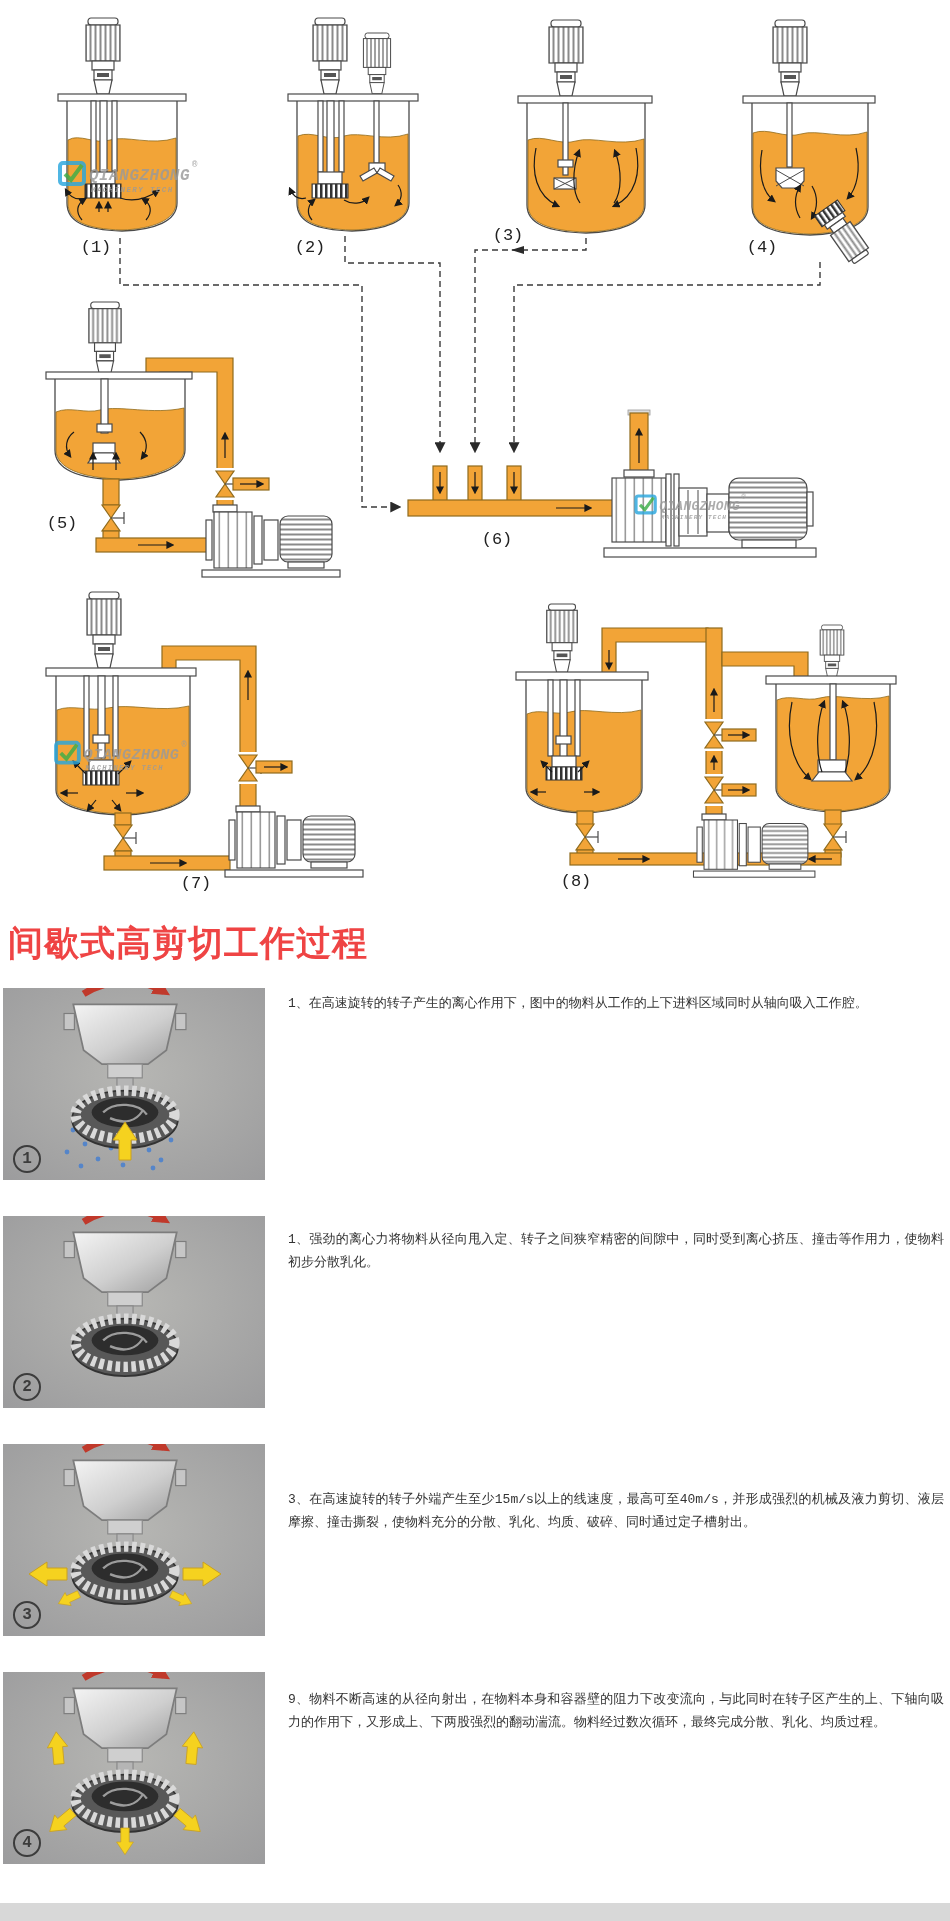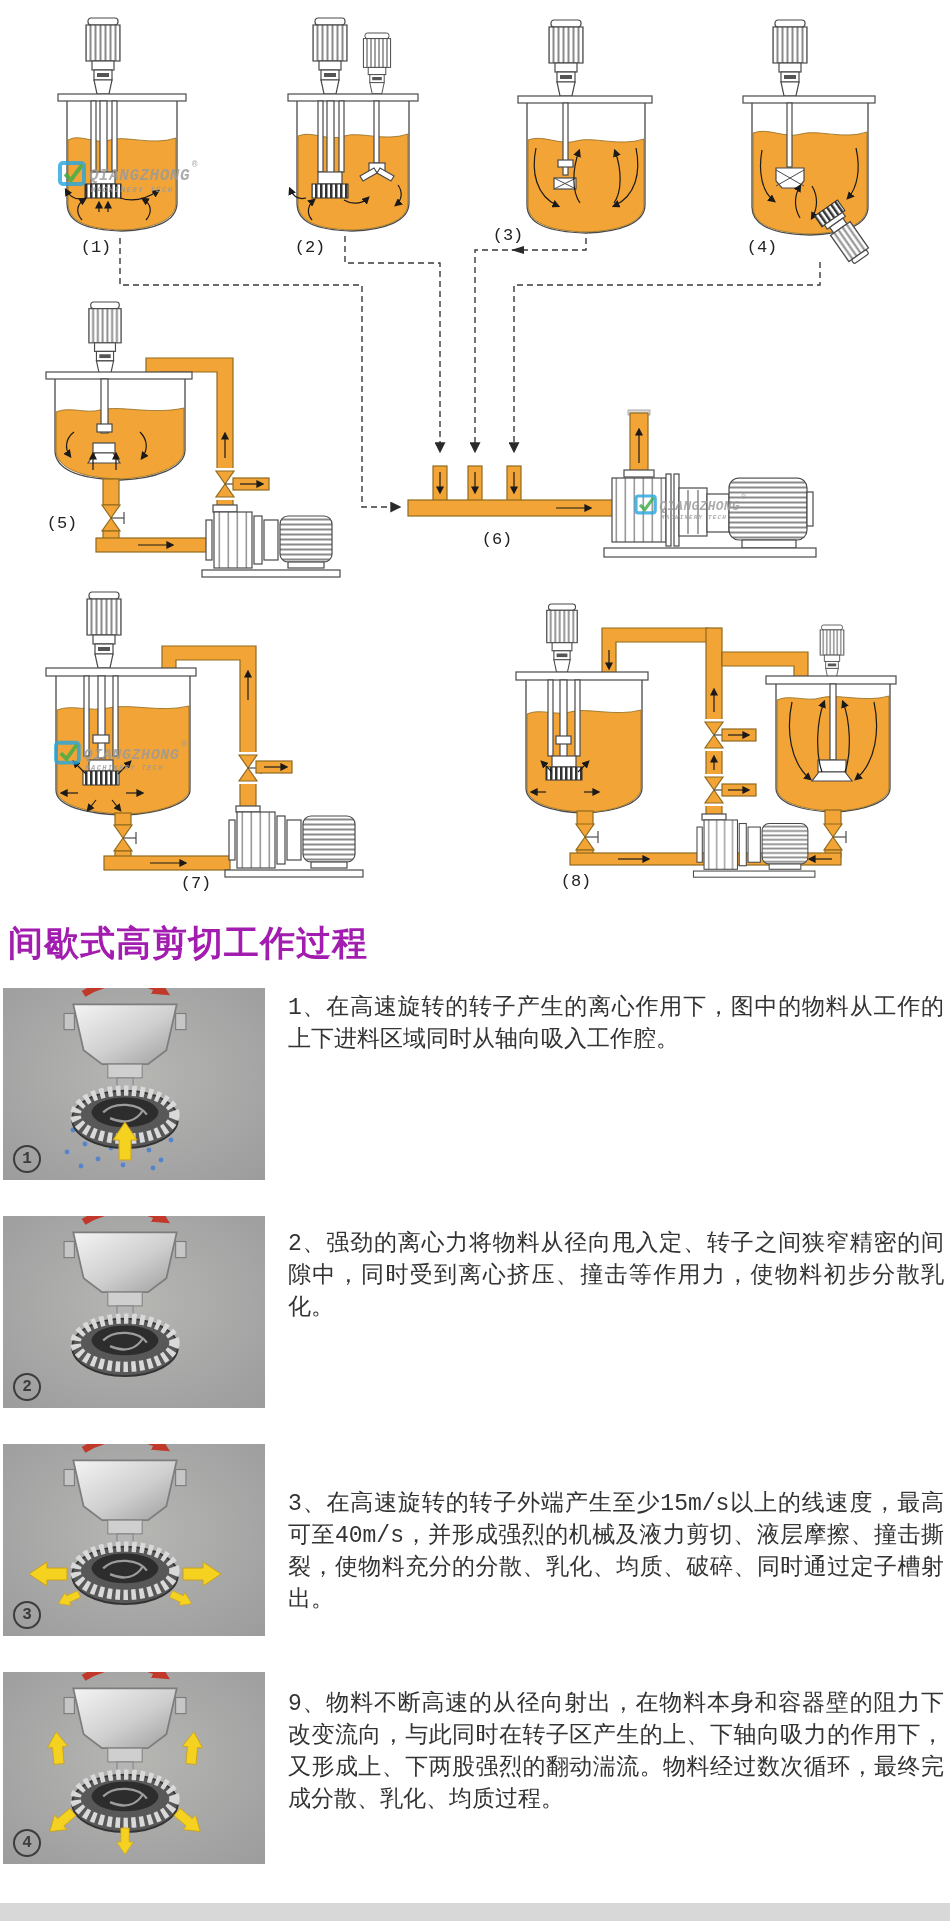--- a/index.html
+++ b/index.html
@@ -11,27 +11,27 @@
   .pipe{fill:#F2A437;stroke:#8F6B1D;stroke-width:1.2;}
   .liquid{fill:#F2A437;stroke:#8F6B1D;stroke-width:0.8;}
   .flow{fill:none;stroke:#1a1a1a;stroke-width:1.2;}
   .dashroute{fill:none;stroke:#3a3a3a;stroke-width:1.4;stroke-dasharray:6 4;}
   .gap{fill:#fff;stroke:none;}
   .lbl{font-size:17px;fill:#222;text-anchor:middle;}
   .logo-name{font-size:16px;font-weight:bold;font-style:italic;fill:#9a9a9a;letter-spacing:.5px;}
   .logo-sub{font-size:7.5px;font-weight:bold;font-style:italic;fill:#9a9a9a;letter-spacing:1.4px;}
   .logo-reg{font-size:9px;fill:#9a9a9a;}
   .page-title{position:absolute;top:920px;left:8px;margin:0;font-size:35px;font-weight:bold;
-              color:#a21caf;letter-spacing:1px;}
+              color:#ef4444;letter-spacing:1px;}
   .panel{position:absolute;left:3px;width:262px;height:192px;}
   .panel svg{display:block;}
   .badge{position:absolute;left:10px;bottom:7px;width:24px;height:24px;border:2px solid #3c3c3c;
          border-radius:50%;color:#3c3c3c;font-size:16px;font-weight:bold;display:flex;
          align-items:center;justify-content:center;}
-  .step-text{position:absolute;left:288px;width:656px;font-size:23px;line-height:32px;color:#333;
+  .step-text{position:absolute;left:288px;width:656px;font-size:13px;line-height:23px;color:#333;
              text-align:justify;}
   .bottom-bar{position:absolute;top:1903px;left:0;width:950px;height:18px;background:#d8d8d8;}
 </style>
 </head>
 <body>
 
 <div id="app">
 
 <svg class="diagram-svg" width="950" height="915" viewBox="0 0 950 915">
   <defs>
@@ -397,21 +397,21 @@
 </div>
 <div class="step-text" style="top:992px">1、在高速旋转的转子产生的离心作用下，图中的物料从工作的上下进料区域同时从轴向吸入工作腔。</div>
 
 <div class="panel" style="top:1216px">
   <svg width="262" height="192" viewBox="0 0 262 192">
     <rect width="262" height="192" fill="url(#pbg)"></rect>
     <use href="#rotorhead" transform="translate(122,14) scale(1.15)"></use>
   </svg>
   <span class="badge">2</span>
 </div>
-<div class="step-text" style="top:1228px">2、强劲的离心力将物料从径向甩入定、转子之间狭窄精密的间隙中，同时受到离心挤压、撞击等作用力，使物料初步分散乳化。</div>
+<div class="step-text" style="top:1228px">1、强劲的离心力将物料从径向甩入定、转子之间狭窄精密的间隙中，同时受到离心挤压、撞击等作用力，使物料初步分散乳化。</div>
 
 <div class="panel" style="top:1444px">
   <svg width="262" height="192" viewBox="0 0 262 192">
     <rect width="262" height="192" fill="url(#pbg)"></rect>
     <use href="#rotorhead" transform="translate(122,14) scale(1.15)"></use>
     <g>
       <use href="#fatR" transform="translate(64,130) rotate(180)"></use>
       <use href="#fatR" transform="translate(180,130)"></use>
       <use href="#fatR" transform="translate(76,150) rotate(155) scale(0.6)"></use>
       <use href="#fatR" transform="translate(168,150) rotate(25) scale(0.6)"></use>

